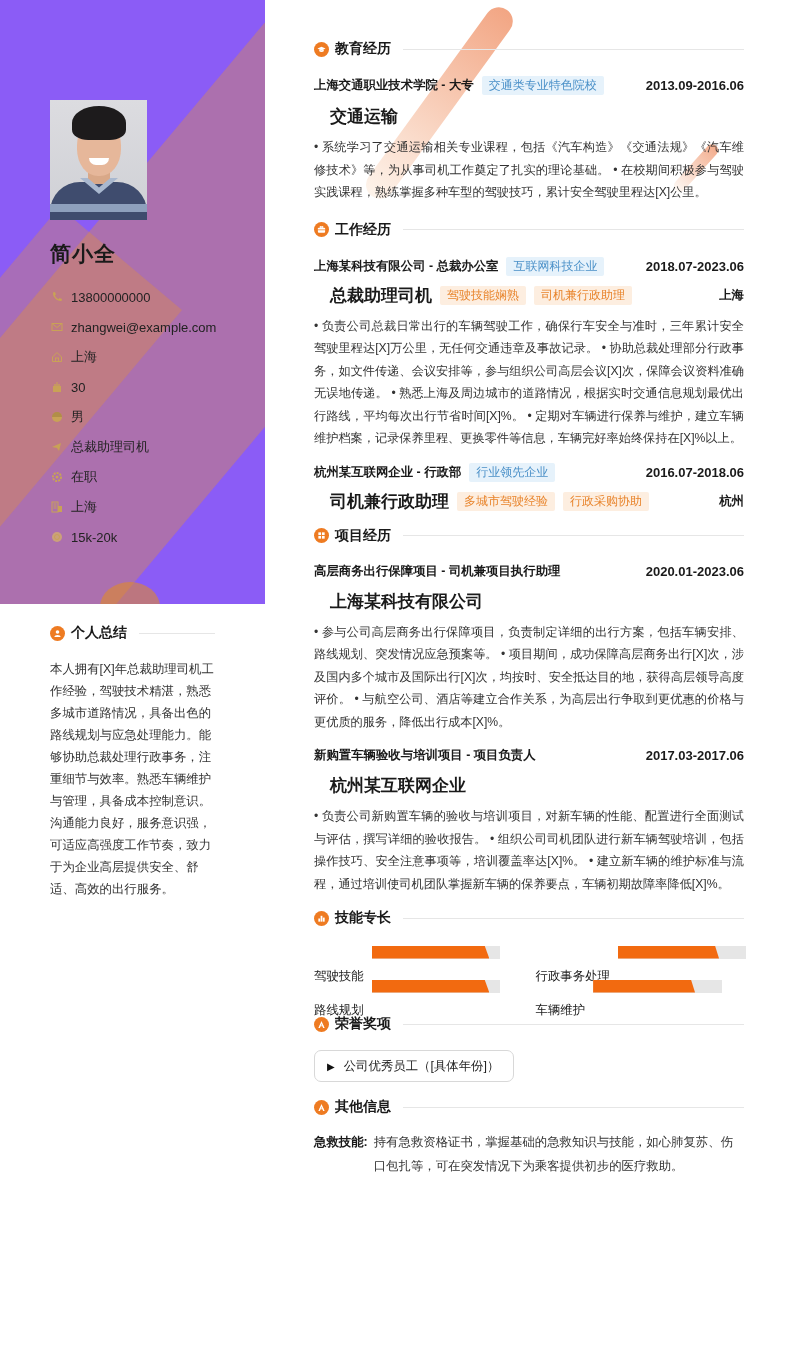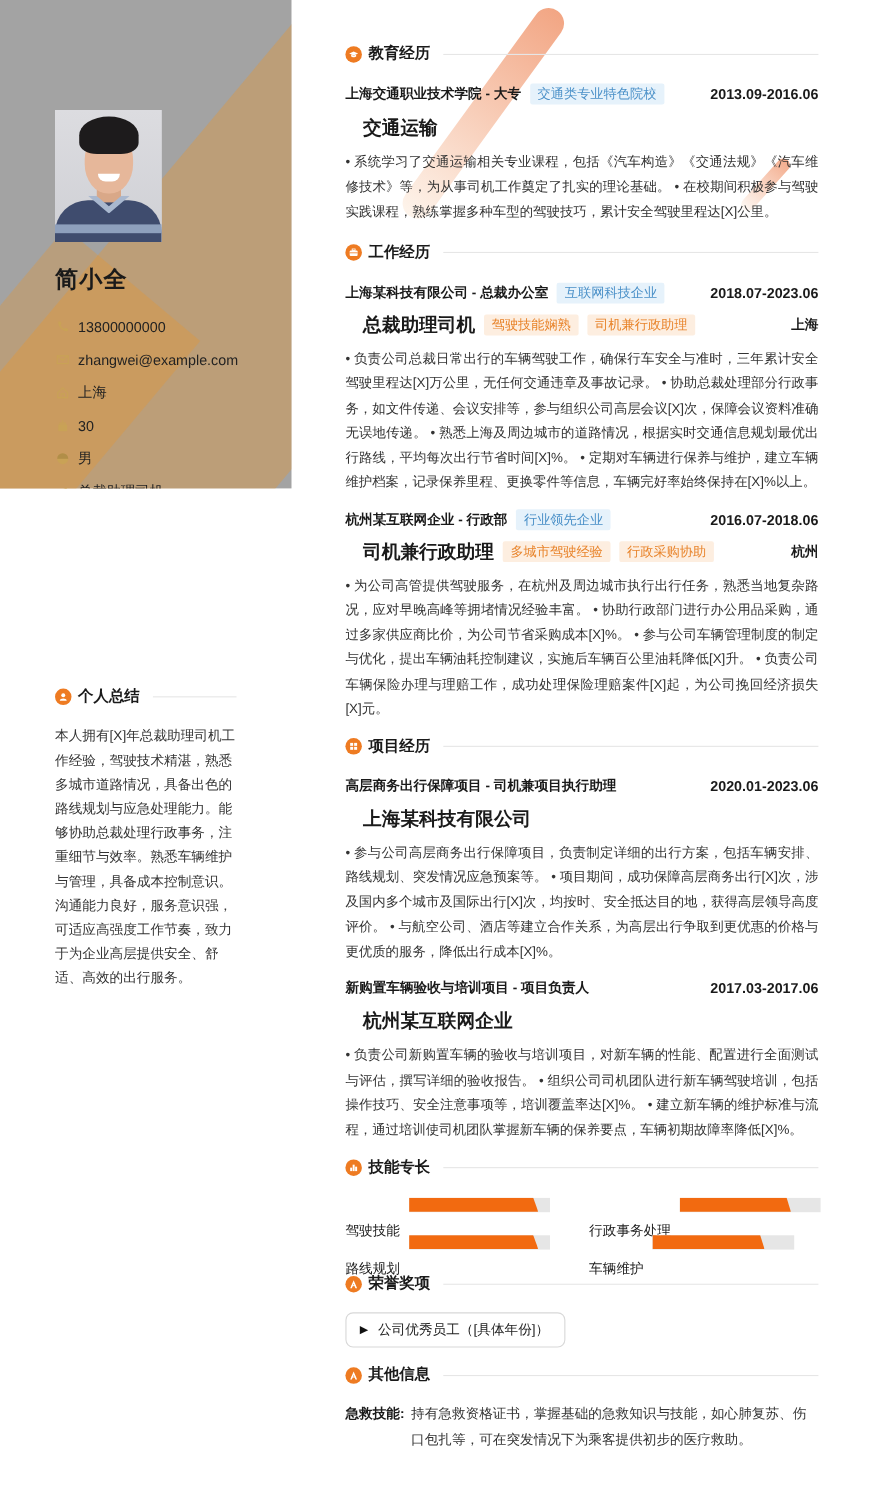--- a/index.html
+++ b/index.html
@@ -1,22 +1,22 @@
 <!DOCTYPE html>
 <html><head>
 <meta charset="utf-8">
 <style>
   * { box-sizing: border-box; margin: 0; padding: 0; }
   html, body { width: 794px; height: 1350px; background: #ffffff; overflow: hidden; }
   body { font-family: "Liberation Sans", "DejaVu Sans", sans-serif; color: #222; position: relative; }
 
   
   .side-top {
-    position: absolute; left: 0; top: 0; width: 265px; height: 444px;
-    background: #a3a3a3; overflow: hidden;
+    position: absolute; left: 0; top: 0; width: 265px; height: 604px;
+    background: #8b5cf6; overflow: hidden;
   }
   .side-top .stripe1 {
     position: absolute; left: 80px; top: -160px; width: 260px; height: 900px;
     background: rgba(236, 150, 40, 0.35); transform: rotate(40deg);
   }
   .side-top .stripe2 {
     position: absolute; left: -120px; top: 200px; width: 160px; height: 500px;
     background: rgba(236, 150, 40, 0.30); transform: rotate(40deg);
   }
   .side-top .blob {
@@ -290,21 +290,20 @@
         <span class="entry-date">2016.07-2018.06</span>
       </div>
       <div class="row" style="margin-top:8px;">
         <div class="row-left">
           <span class="subtitle">司机兼行政助理</span>
           <span class="tag-orange">多城市驾驶经验</span>
           <span class="tag-orange">行政采购协助</span>
         </div>
         <span class="entry-date" style="font-size:12.4px;">杭州</span>
       </div>
-      <p class="desc" style="margin-top:8px;">• 为公司高管提供驾驶服务，在杭州及周边城市执行出行任务，熟悉当地复杂路况，应对早晚高峰等拥堵情况经验丰富。 • 协助行政部门进行办公用品采购，通过多家供应商比价，为公司节省采购成本[X]%。 • 参与公司车辆管理制度的制定与优化，提出车辆油耗控制建议，实施后车辆百公里油耗降低[X]升。 • 负责公司车辆保险办理与理赔工作，成功处理保险理赔案件[X]起，为公司挽回经济损失[X]元。</p>
     </div>
   </div>
 
   <div class="section" style="margin-top:14px;">
     <div class="sec-head">
       <span class="sec-icon">
         <svg viewBox="0 0 10 10">
             <rect x="1.5" y="1.5" width="3" height="3" fill="#fff"></rect>
             <rect x="5.5" y="1.5" width="3" height="3" fill="#fff"></rect>
             <rect x="1.5" y="5.5" width="3" height="3" fill="#fff"></rect>

